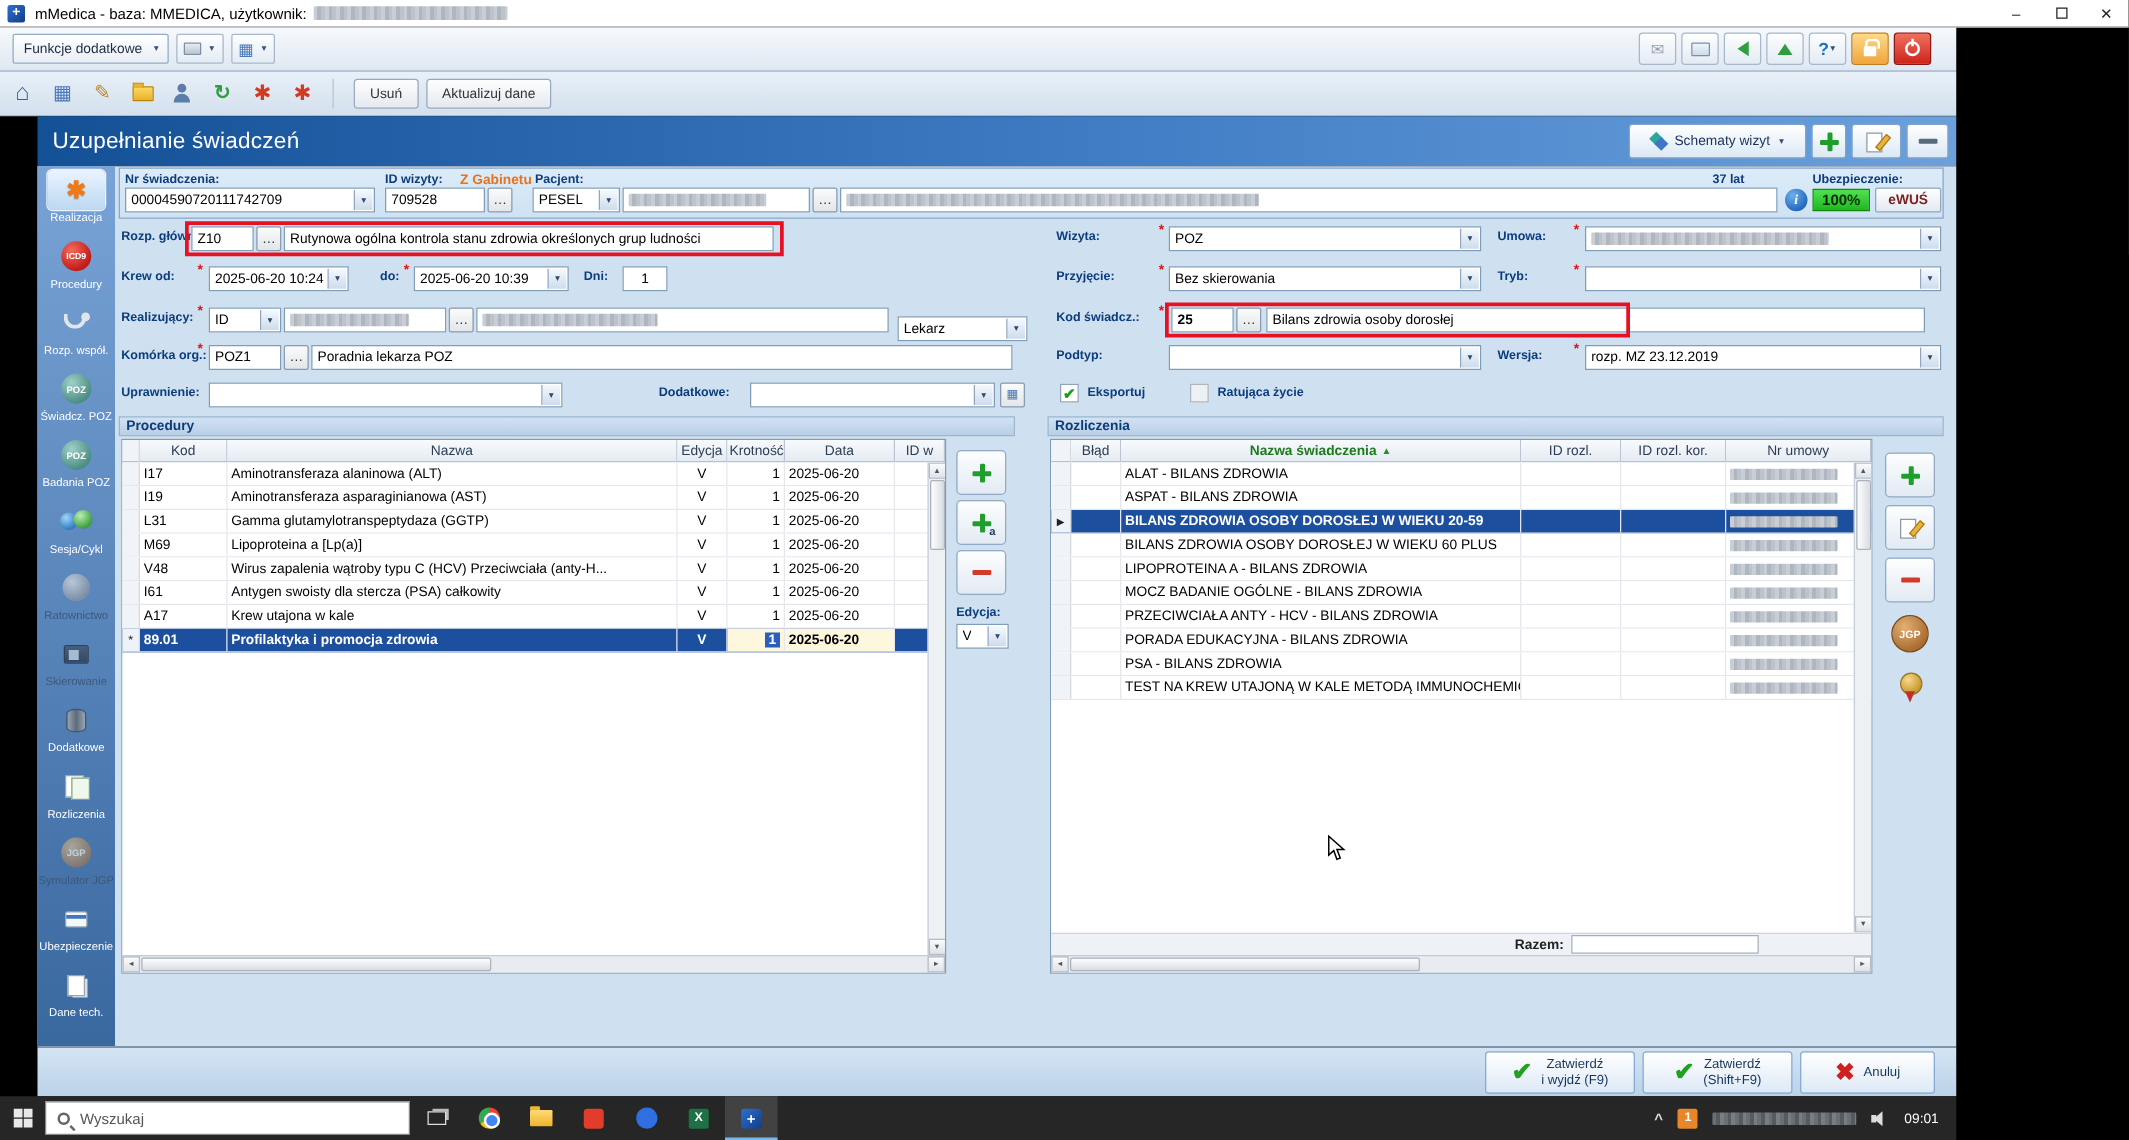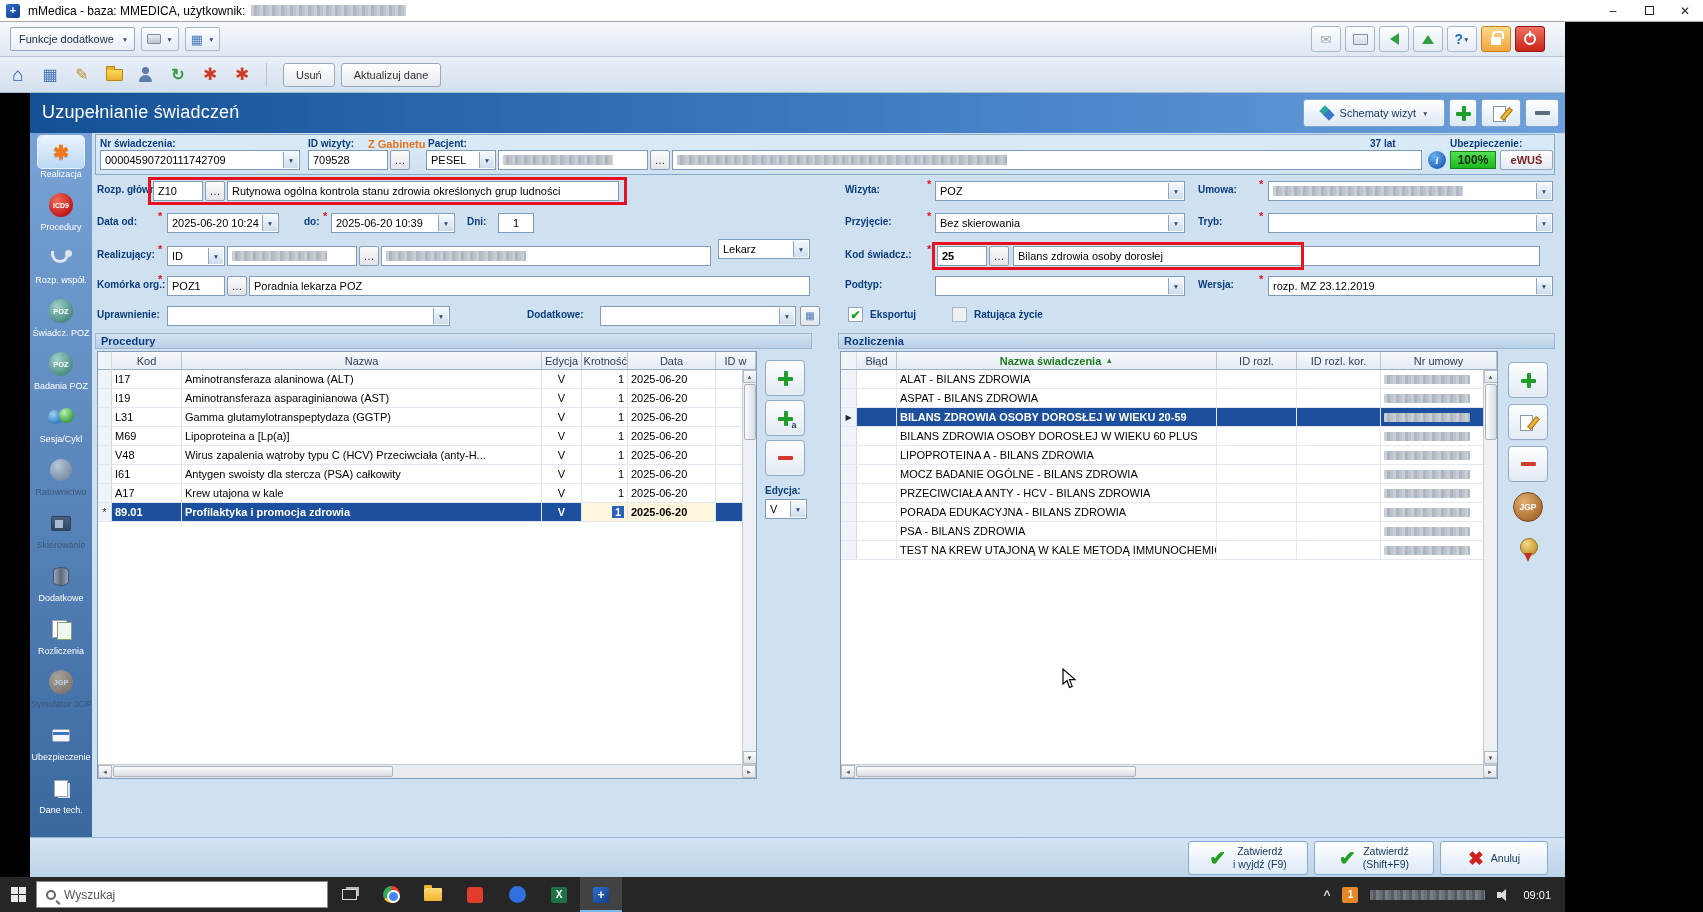--- a/index.html
+++ b/index.html
@@ -441,21 +441,21 @@
         <span class="txt">POZ</span>
         <span class="dd">▼</span>
       </div>
     <span class="lbl" style="left:1168px;top:51px">Umowa:</span>
     <span class="req" style="left:1229px;top:45px">*</span>
     <div class="fld combo" style="left:1238px;top:48px;width:285px">
         <span class="redact" style="width:190px;height:10px"></span>
         <span class="dd">▼</span>
       </div>
 
-    <span class="lbl" style="left:67px;top:83px">Data od:</span>
+    <span class="lbl" style="left:67px;top:83px">Krew od:</span>
     <span class="req" style="left:128px;top:77px">*</span>
     <div class="fld combo" style="left:137px;top:80px;width:112px">
         <span class="txt">2025-06-20 10:24</span>
         <span class="dd">▼</span>
       </div>
     <span class="lbl" style="left:274px;top:83px">do:</span>
     <span class="req" style="left:293px;top:77px">*</span>
     <div class="fld combo" style="left:301px;top:80px;width:124px">
         <span class="txt">2025-06-20 10:39</span>
         <span class="dd">▼</span>
@@ -484,21 +484,21 @@
       </div>
     <div class="fld" style="left:197px;top:113px;width:130px">
         <span class="redact" style="width:95px;height:10px"></span>
       </div>
     <div class="dots" style="left:329px;top:113px">
         <span>…</span>
       </div>
     <div class="fld" style="left:351px;top:113px;width:330px">
         <span class="redact" style="width:140px;height:10px"></span>
       </div>
-    <div class="fld combo" style="left:688px;top:106px;width:92px">
+    <div class="fld combo" style="left:688px;top:120px;width:104px">
         <span class="txt">Lekarz</span>
         <span class="dd">▼</span>
       </div>
     <span class="lbl" style="left:815px;top:116px">Kod świadcz.:</span>
     <span class="req" style="left:897px;top:110px">*</span>
     <div class="hl-red" style="left:902px;top:109px;width:372px;height:28px"></div>
     <div class="fld" style="left:907px;top:113px;width:50px;font-weight:bold">
         <span class="txt">25</span>
       </div>
     <div class="dots" style="left:959px;top:113px">
@@ -821,20 +821,24 @@
               </div>
   </div>
           </div>
         <div class="vscroll">
           <div class="sb-btn">▲</div>
           <div class="vthumb"></div>
           <div class="vspace"></div>
           <div class="sb-btn">▼</div>
         </div>
       </div>
+      <div class="razem-row">
+        <span>Razem:</span>
+        <div class="razem-box"></div>
+      </div>
       <div class="hscroll">
         <div class="sb-btn">◄</div>
         <div class="sb-thumb" style="width:280px"></div>
         <div class="sb-space"></div>
         <div class="sb-btn">►</div>
       </div>
     </div>
 
     <div class="act-btn" style="left:1478px;top:229px;width:40px">
         <span class="plus"></span>

